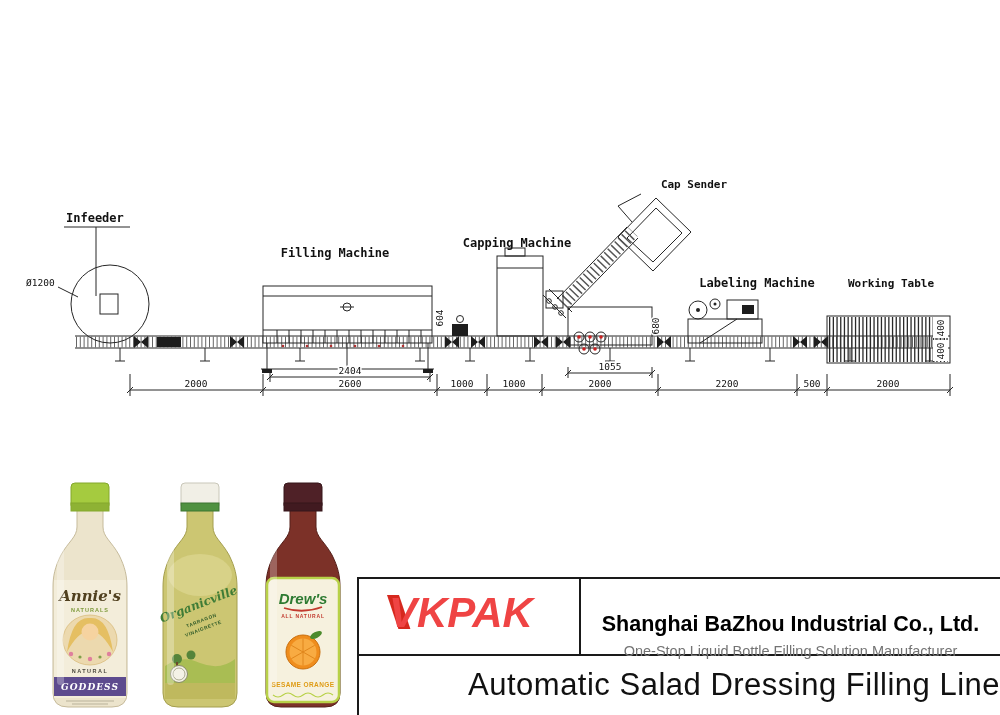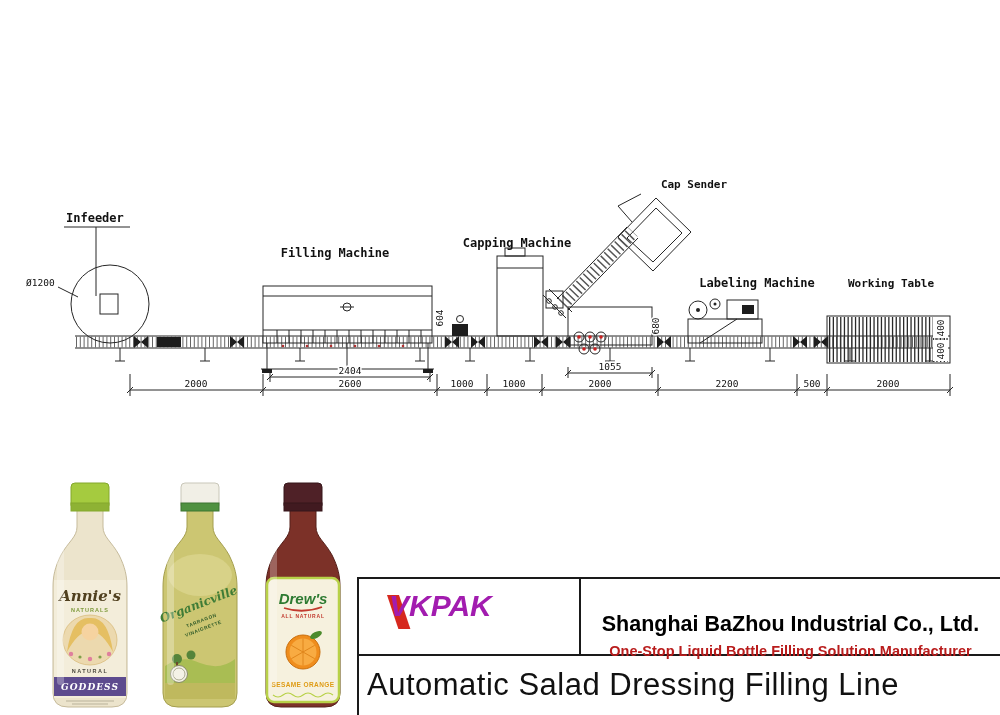--- a/index.html
+++ b/index.html
@@ -28,28 +28,28 @@
   .b-tiny-red { font-family:"Liberation Sans", sans-serif; font-weight:bold; font-size:5px; fill:#c23a2e; letter-spacing:.8px; }
   .b-yellow { font-family:"Liberation Sans", sans-serif; font-weight:bold; font-size:6.5px; fill:#df9c15; letter-spacing:.4px; }
 
   
   .footer { position:absolute; left:357px; top:577px; width:643px; height:138px;
             border-left:2.5px solid #1a1a1a; border-top:2.5px solid #1a1a1a; background:#fff; }
   .footer-top { display:flex; align-items:stretch; height:77px; border-bottom:2.5px solid #1a1a1a; }
   .logo-cell { width:220px; position:relative; }
   .logo-accent { position:absolute; left:28px; top:16px; width:30px; height:34px; background:#d6281e;
                  clip-path:polygon(0 0,40% 0,78% 100%,38% 100%); }
-  .logo-text { position:absolute; left:30px; top:10px; font-size:30px; font-weight:bold; font-style:italic;
-               color:#a21caf; letter-spacing:0; font-family:"Liberation Sans", sans-serif; }
+  .logo-text { position:absolute; left:30px; top:10px; font-size:42px; font-weight:bold; font-style:italic;
+               color:#ef4444; letter-spacing:0; font-family:"Liberation Sans", sans-serif; }
   .company-cell { flex:1; display:flex; flex-direction:column; justify-content:center;
                   padding:0 8px; text-align:center; border-left:2.5px solid #1a1a1a; }
   .company-name { font-size:21.5px; font-weight:bold; color:#000;margin-top:37px; }
   .red-rule { height:3px; background:#e21d12; margin:3px 2px; }
-  .tagline { font-size:14.5px; font-weight:bold; color:#b91c1c; }
-  .footer-bottom { height:58px; display:flex; align-items:center; justify-content:flex-start;margin-left:8px; }
+  .tagline { font-size:14.5px; font-weight:normal; color:#737373; }
+  .footer-bottom { height:58px; display:flex; align-items:center; justify-content:flex-end;margin-left:8px; }
   .product-title { font-size:31px; color:#111; letter-spacing:.5px; }
 </style>
 </head>
 <body>
 
 <div class="page">
 
   <svg class="diagram" width="1000" height="470" viewBox="0 0 1000 470">
 
     <g>

